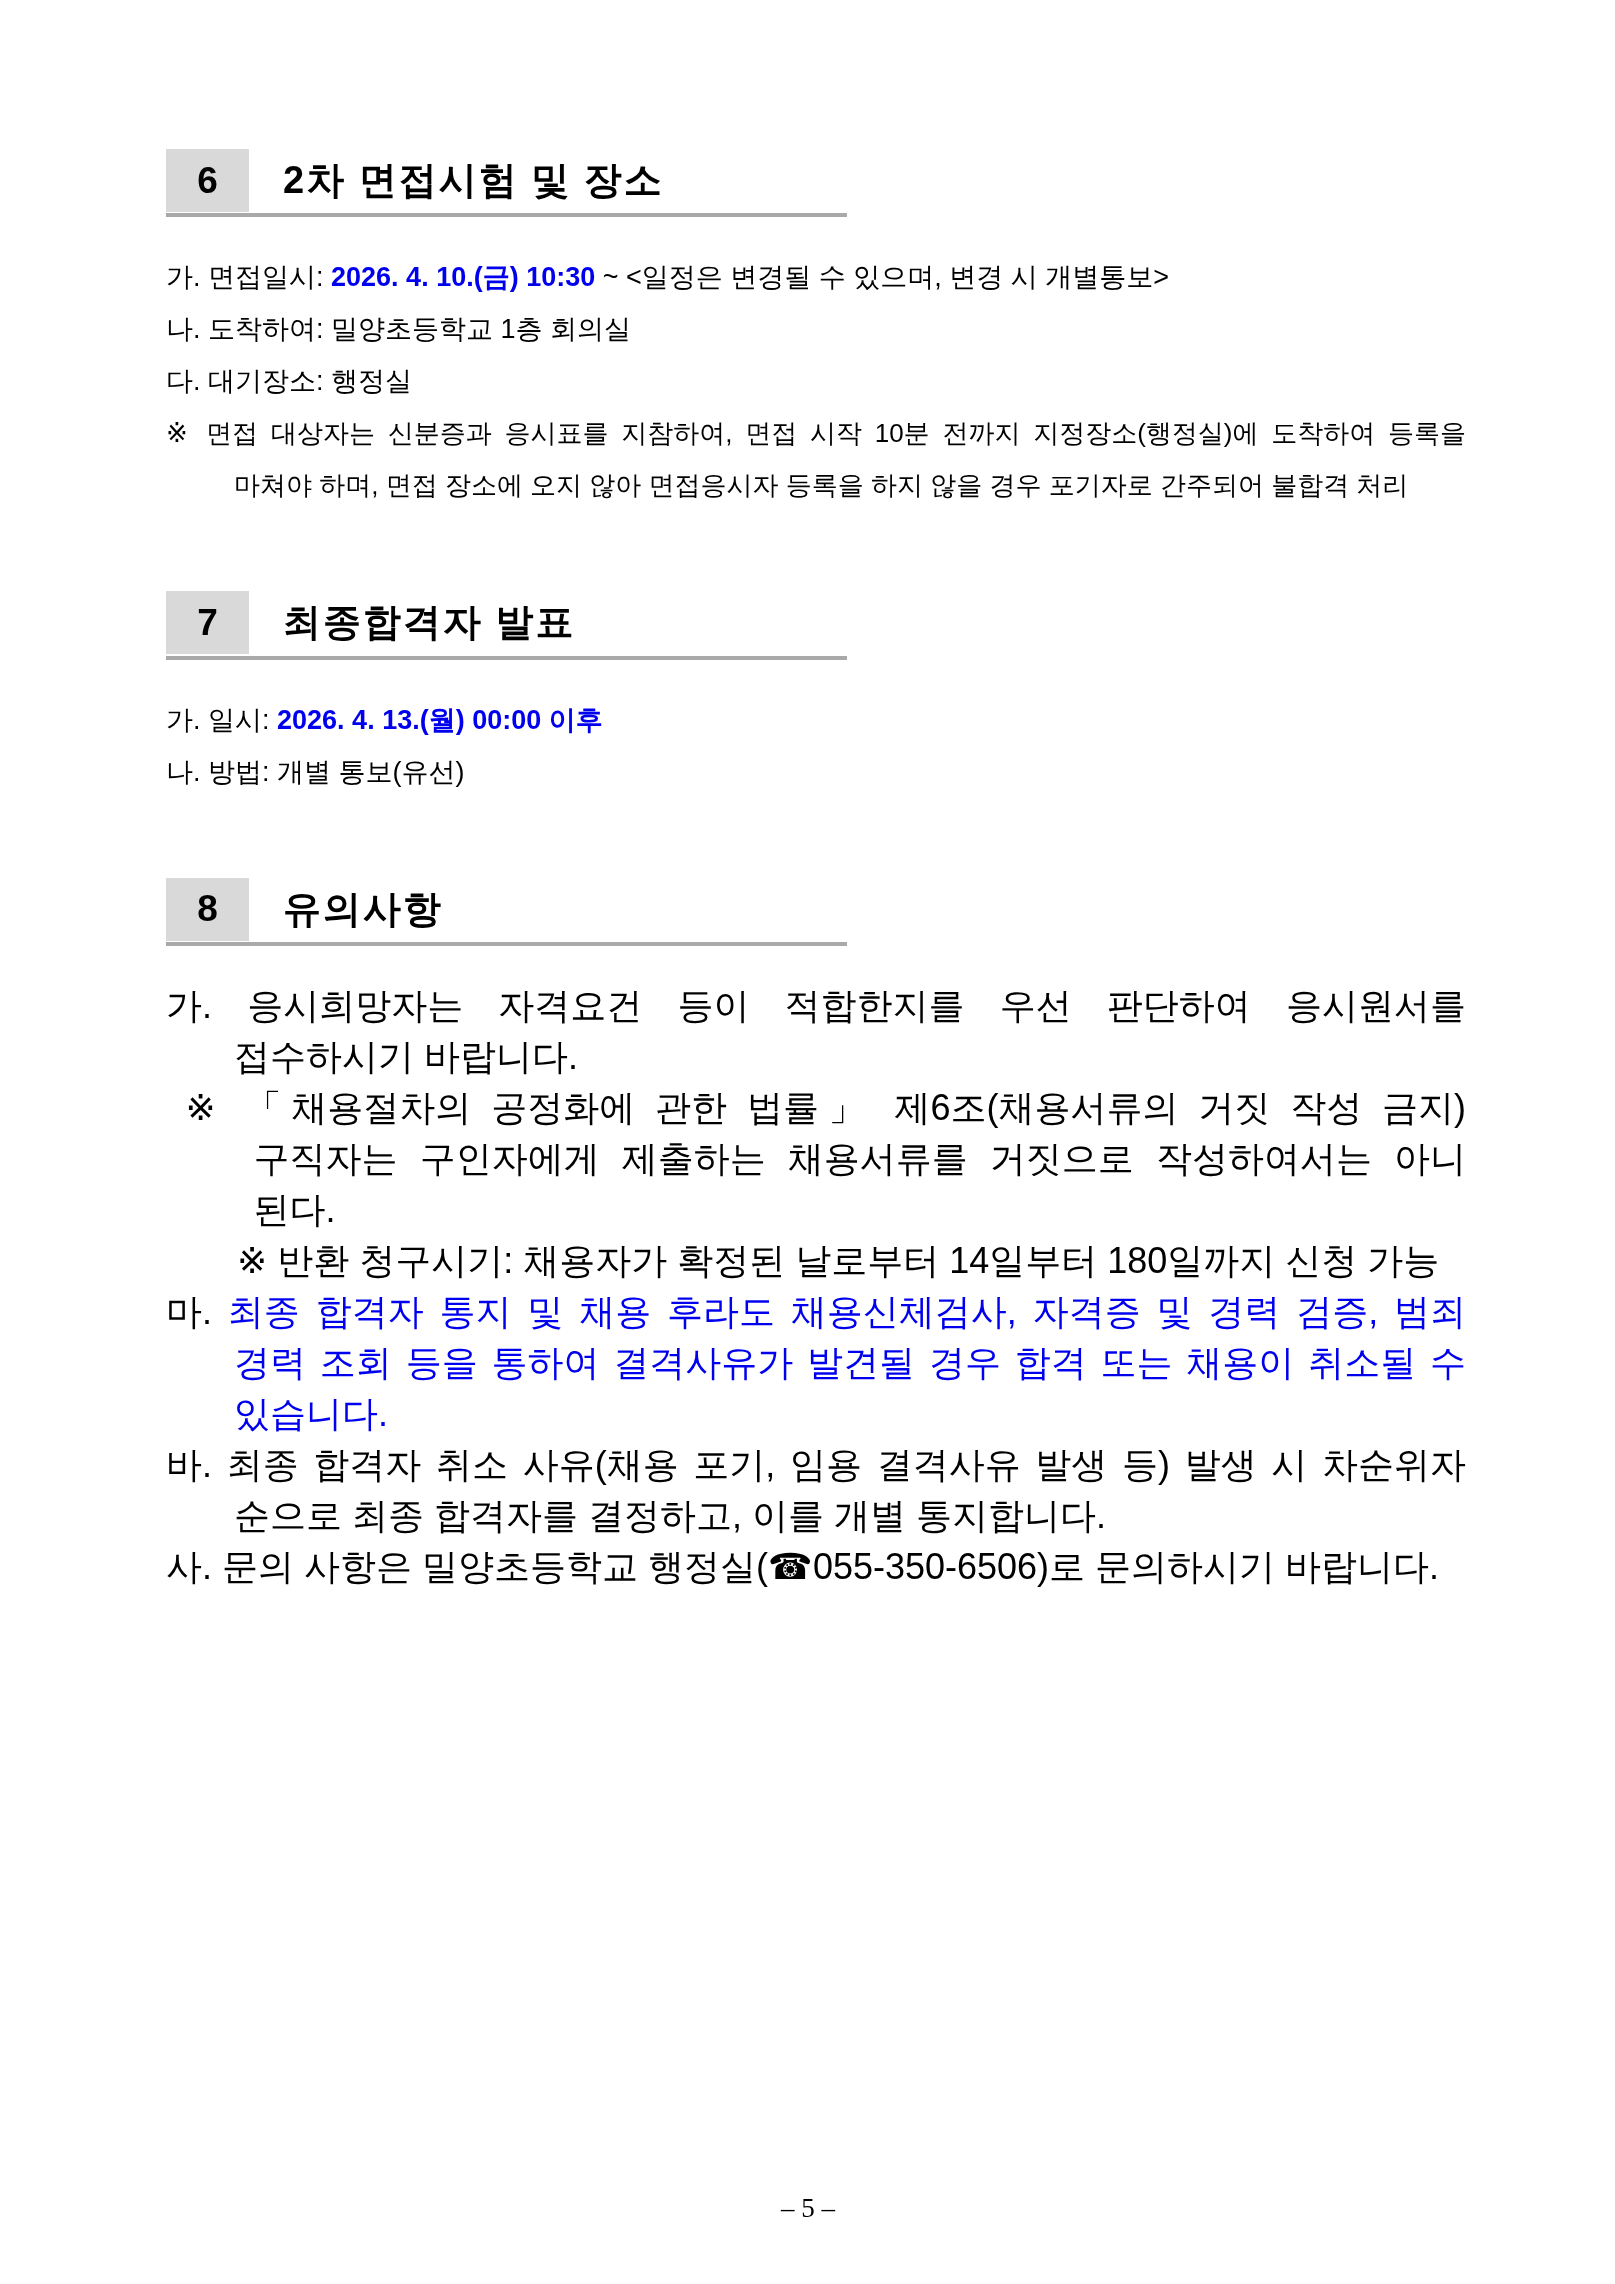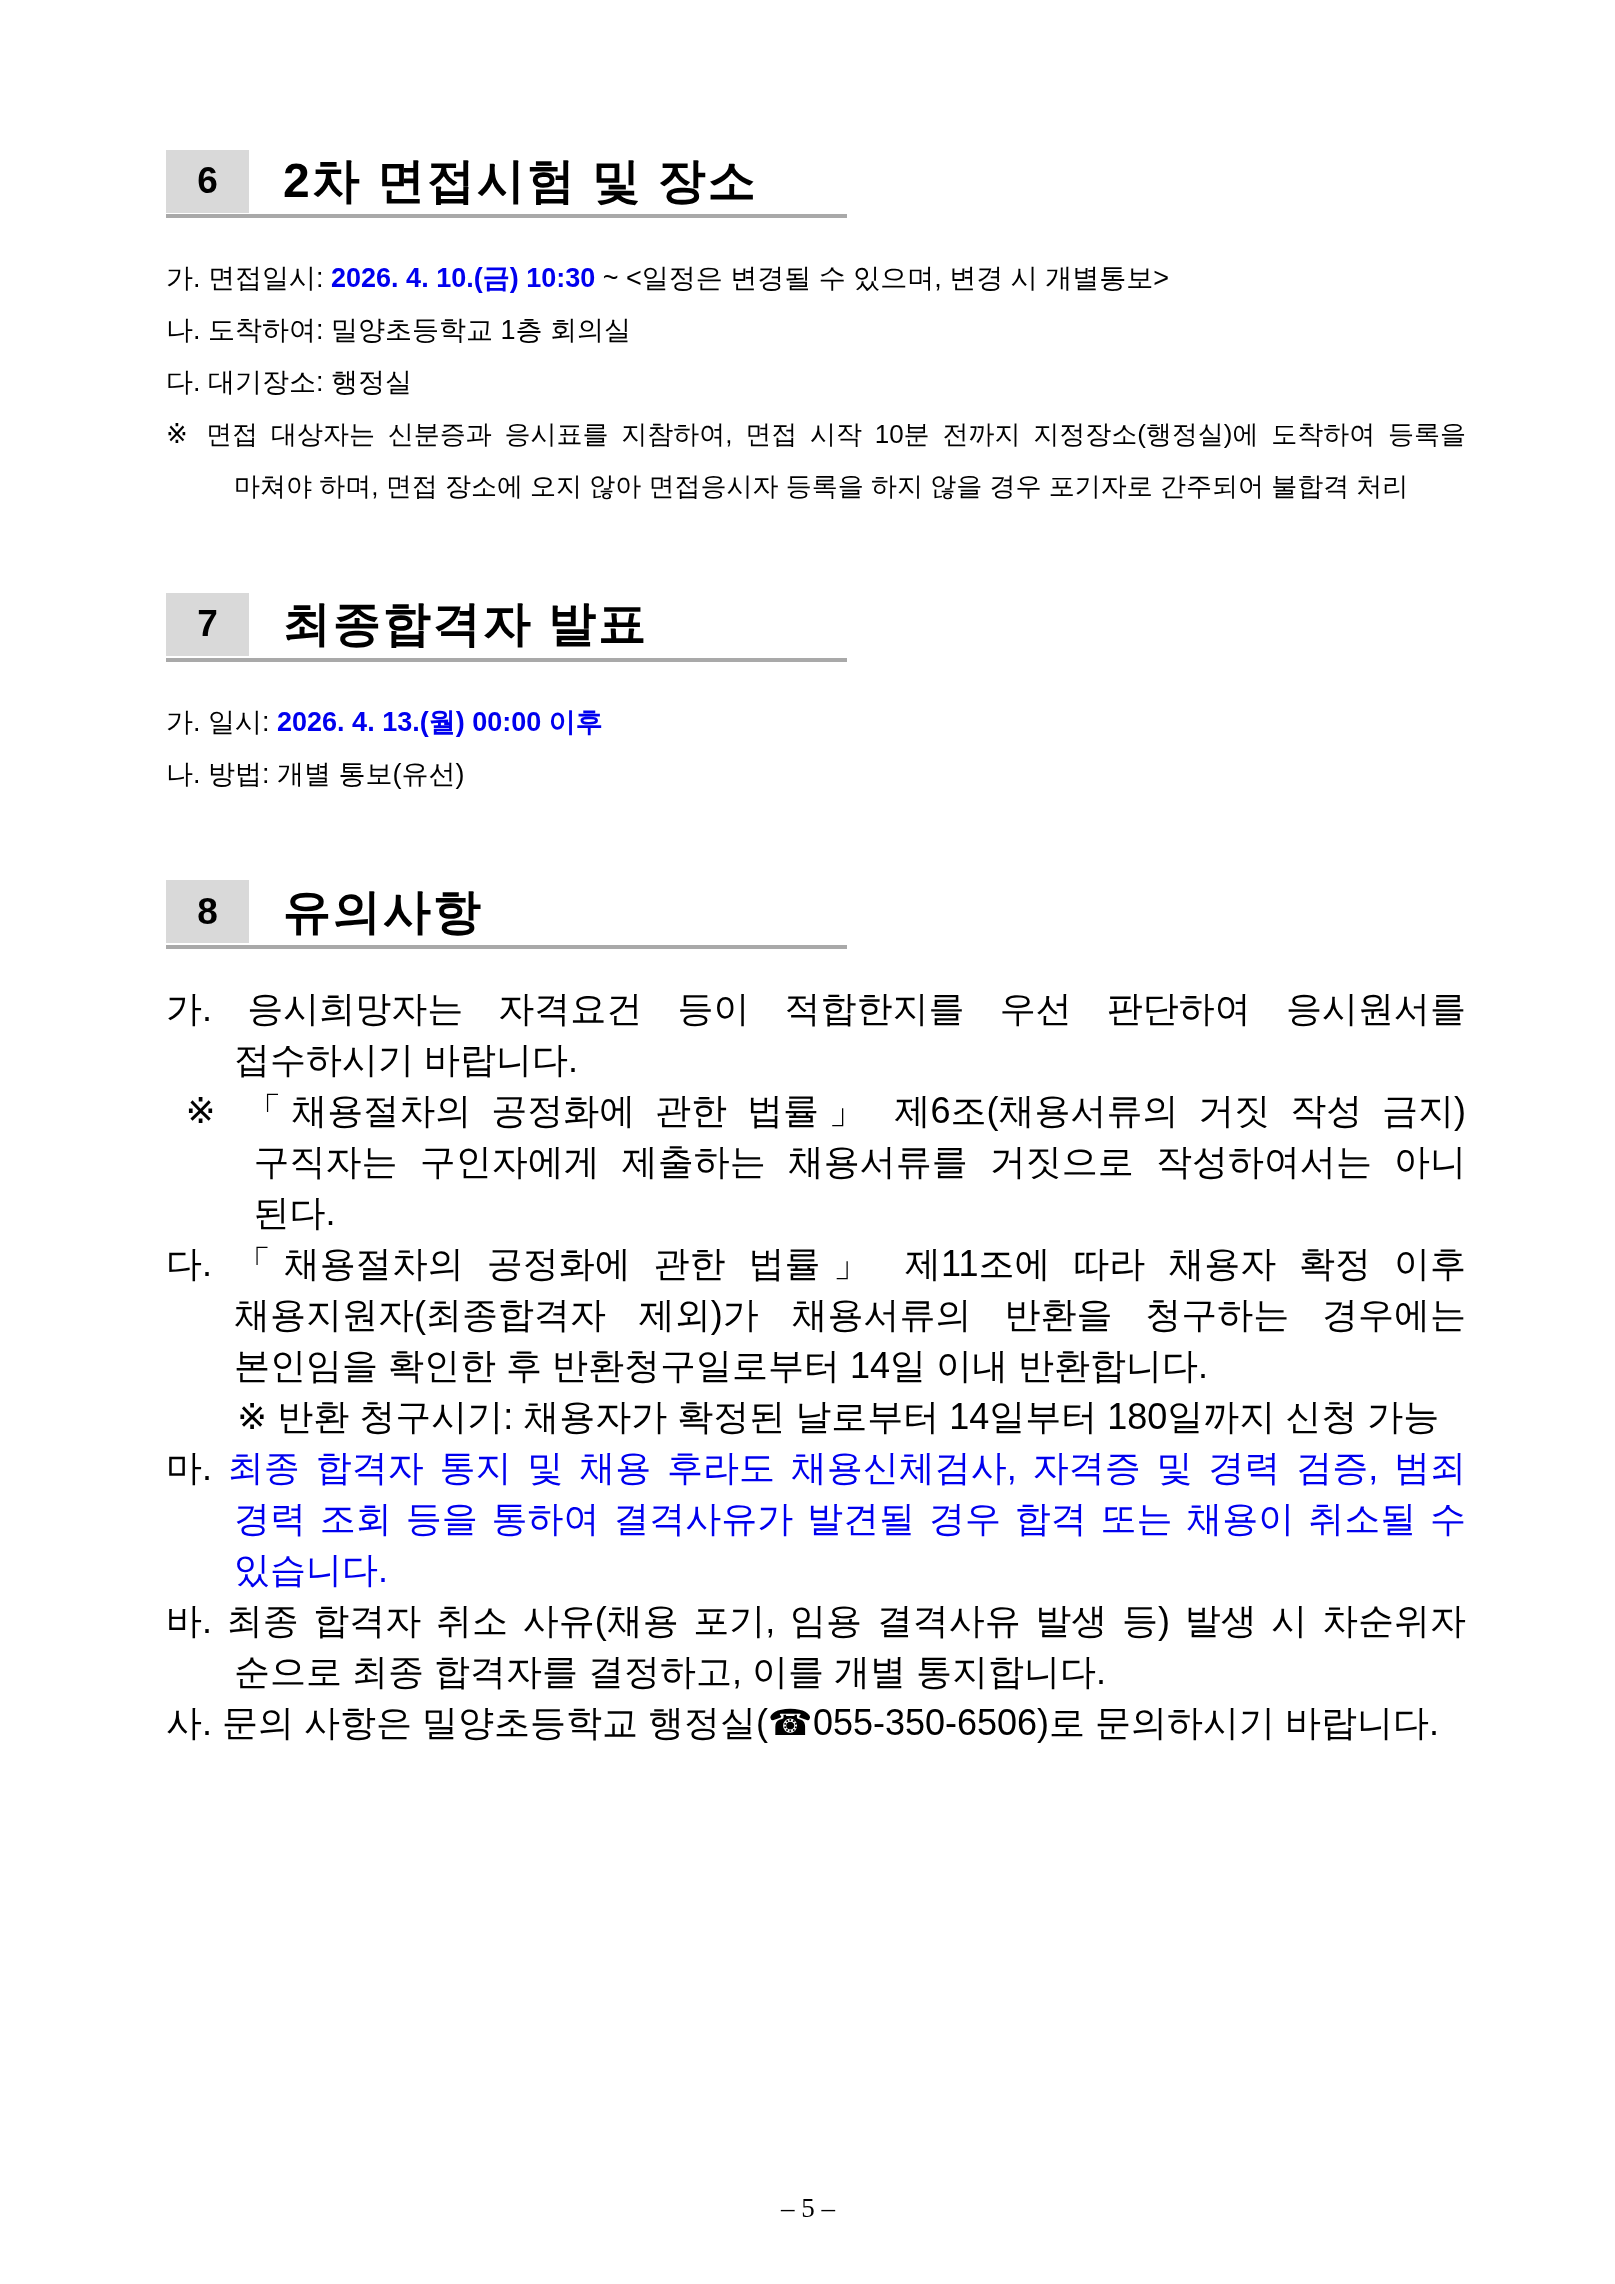--- a/index.html
+++ b/index.html
@@ -31,21 +31,21 @@
     height:63px;
     background:var(--box-bg,#d9d9d9);
     display:flex;
     align-items:center;
     justify-content:center;
     font-size:37px;
     font-weight:bold;
     flex:0 0 auto;
   }
   .section-title{
-    font-size:48px;
+    font-size:38px;
     font-weight:bold;
     letter-spacing:2px;
     white-space:nowrap;
   }
   
   .item{
     margin:0;
     font-size:27px;
     line-height:52px;
     padding-left:68px;
@@ -136,24 +136,20 @@
         <span class="marker">가.</span>
         <span>응시희망자는 자격요건 등이 적합한지를 우선 판단하여 응시원서를 접수하시기 바랍니다.</span>
       </p>
 
 
       <p class="item indent-1">
         <span class="marker">※</span>
         <span>「채용절차의 공정화에 관한 법률」 제6조(채용서류의 거짓 작성 금지) 구직자는 구인자에게 제출하는 채용서류를 거짓으로 작성하여서는 아니 된다.</span>
       </p>
 
-      <p class="item">
-        <span class="marker">다.</span>
-        <span>「채용절차의 공정화에 관한 법률」 제11조에 따라 채용자 확정 이후 채용지원자(최종합격자 제외)가 채용서류의 반환을 청구하는 경우에는 본인임을 확인한 후 반환청구일로부터 14일 이내 반환합니다.</span>
-      </p>
 
       <p class="item indent-2">
         <span class="marker">※</span>
         <span>반환 청구시기: 채용자가 확정된 날로부터 14일부터 180일까지 신청 가능</span>
       </p>
 
 
       <p class="item">
         <span class="marker">마.</span>
         <span class="blue">최종 합격자 통지 및 채용 후라도 채용신체검사, 자격증 및 경력 검증, 범죄 경력 조회 등을 통하여 결격사유가 발견될 경우 합격 또는 채용이 취소될 수 있습니다.</span>

